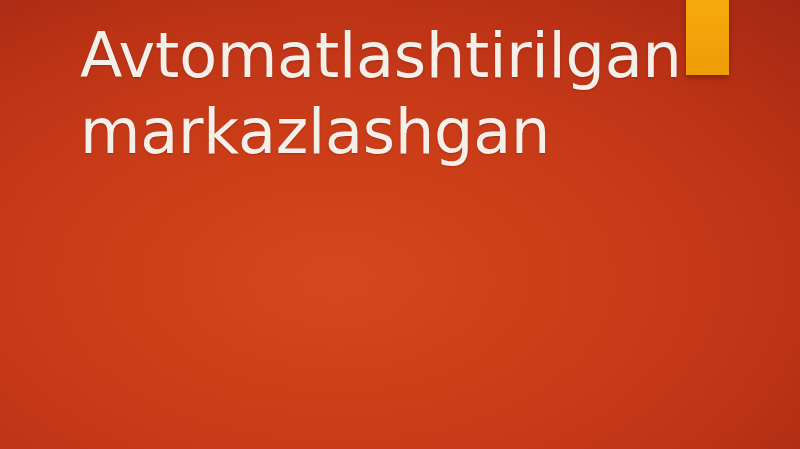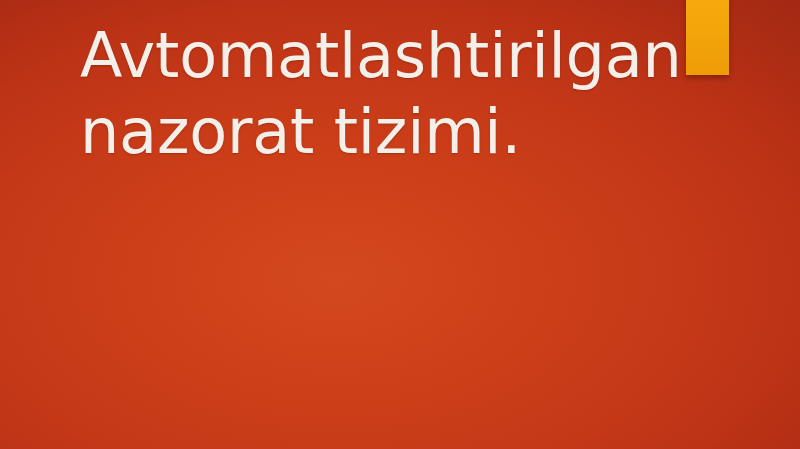--- a/index.html
+++ b/index.html
@@ -79,16 +79,16 @@
 <body>
 
 <div class="slide">
 
   <div class="slide-vignette"></div>
 
   <div class="accent-rect"></div>
 
   <div class="title-block">
     <div class="title-line">Avtomatlashtirilgan</div>
-    <div class="title-line">nazorat tizimi.</div>
+    <div class="title-line">markazlashgan</div>
   </div>
 
 </div>
 
 </body></html>

